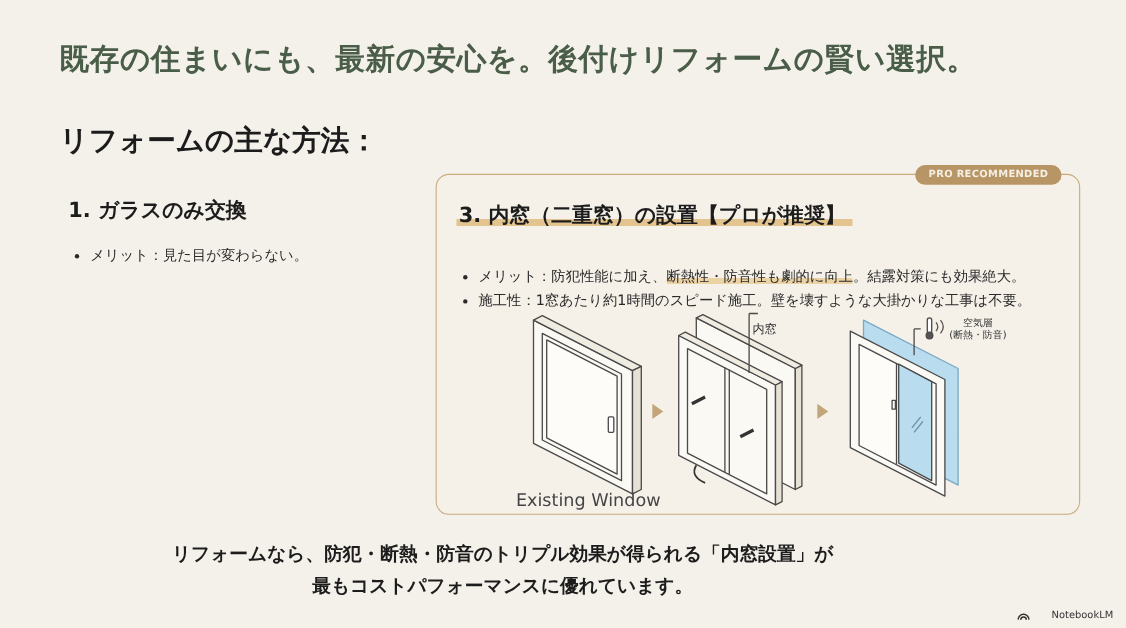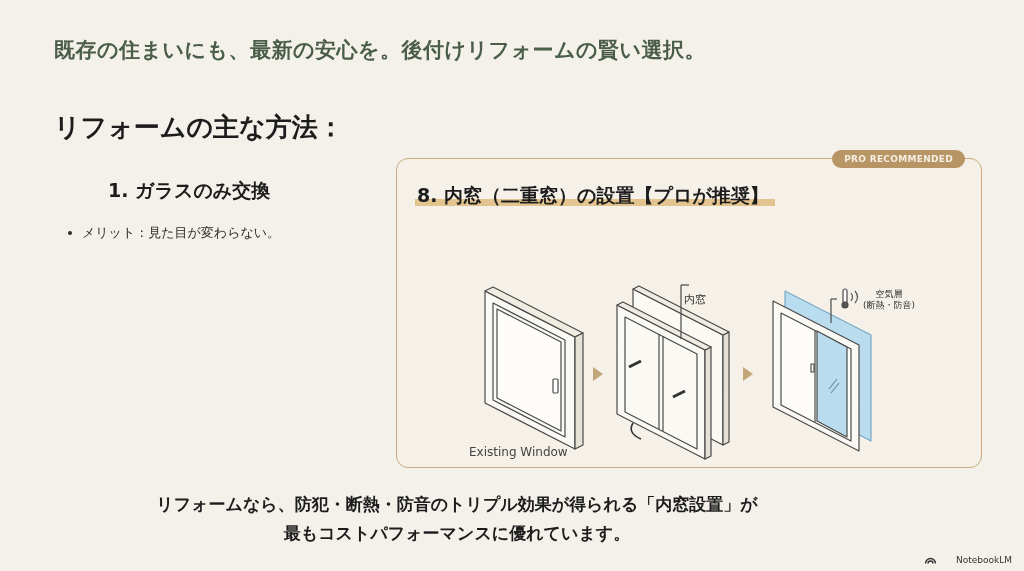--- a/index.html
+++ b/index.html
@@ -5,30 +5,30 @@
     html, body { margin: 0; padding: 0; }
     body {
       width: 1024px; height: 571px; overflow: hidden;
       background: #f4f1ea;
       font-family: "DejaVu Sans", "Liberation Sans", sans-serif;
       color: #1f1f1f;
       position: relative;
     }
     .slide-title {
       position: absolute; left: 54px; top: 36px;
-      font-size: 21px; font-weight: bold; color: #4a5d49;
+      font-size: 27px; font-weight: bold; color: #4a5d49;
       letter-spacing: 0.5px; white-space: nowrap;
     }
     .section-heading {
       position: absolute; left: 54px; top: 110px;
       font-size: 26px; font-weight: bold; color: #1c1c1c; white-space: nowrap;
     }
     .method1 { position: absolute; left: 62px; top: 178px; width: 320px; }
     .method-title {
-      font-size: 19px; font-weight: bold; color: #1c1c1c; white-space: nowrap; margin-left: 46px;
+      font-size: 19px; font-weight: bold; color: #1c1c1c; white-space: nowrap;
     }
     ul.bullets { list-style: none; margin: 18px 0 0 0; padding: 0; }
     ul.bullets li {
       position: relative; padding-left: 20px;
       font-size: 13px; line-height: 22px; color: #2a2a2a;
     }
     ul.bullets li::before {
       content: ""; position: absolute; left: 6px; top: 9px;
       width: 4px; height: 4px; border-radius: 50%; background: #2a2a2a;
     }
@@ -49,21 +49,21 @@
       padding: 0 6px 0 2px;
       background: linear-gradient(to bottom, transparent 62%, #e3c48e 62%, #e3c48e 88%, transparent 88%);
     }
     .method2-bullets { position: absolute; left: 18px; top: 64px; width: 560px; margin: 0; }
     .method2-bullets li { white-space: nowrap; }
     .hl {
       background: linear-gradient(to bottom, transparent 60%, #ecd3a6 60%, #ecd3a6 92%, transparent 92%);
     }
     .diagram { position: absolute; left: 0; top: 120px; width: 586px; height: 190px; }
     .caption-existing {
-      position: absolute; left: 72px; top: 166px; font-size: 12px; color: #444; white-space: nowrap;
+      position: absolute; left: 72px; top: 166px; font-size: 16px; color: #444; white-space: nowrap;
     }
     .label-inner {
       position: absolute; left: 287px; top: 13px; font-size: 11px; color: #333; white-space: nowrap;
     }
     .label-air {
       position: absolute; left: 466px; top: 10px; font-size: 9px; color: #333; line-height: 11px; white-space: nowrap; text-align: center;
     }
     .conclusion {
       position: absolute; left: 0; width: 1024px; top: 490px;
       text-align: center; font-size: 17px; font-weight: bold; color: #1c1c1c; line-height: 29px;
@@ -85,22 +85,24 @@
 
 <div class="method1">
   <div class="method-title">1. ガラスのみ交換</div>
   <ul class="bullets">
     <li>メリット：見た目が変わらない。</li>
   </ul>
 </div>
 
 <div class="method2-card">
   <div class="badge">PRO RECOMMENDED</div>
-  <div class="method2-title">8. 内窓（二重窓）の設置【プロが推奨】</div>
+  <div class="method2-title">3. 内窓（二重窓）の設置【プロが推奨】</div>
   <ul class="bullets method2-bullets">
+    <li><span>メリット：防犯性能に加え、</span><span class="hl">断熱性・防音性も劇的に向上</span><span>。結露対策にも効果絶大。</span></li>
+    <li>施工性：1窓あたり約1時間のスピード施工。壁を壊すような大掛かりな工事は不要。</li>
   </ul>
 
   <div class="diagram">
     <svg width="586" height="190" viewBox="0 0 586 190">
       <g fill="none" stroke="#4a4a4a" stroke-width="1.2" stroke-linejoin="round">
 
         <g>
           <polygon points="88,12 178,58 178,170 88,124" fill="#fbf9f4"></polygon>
           <polygon points="88,12 96,8 186,54 178,58" fill="#f0ece2"></polygon>
           <polygon points="178,58 186,54 186,166 178,170" fill="#e6e1d5"></polygon>

